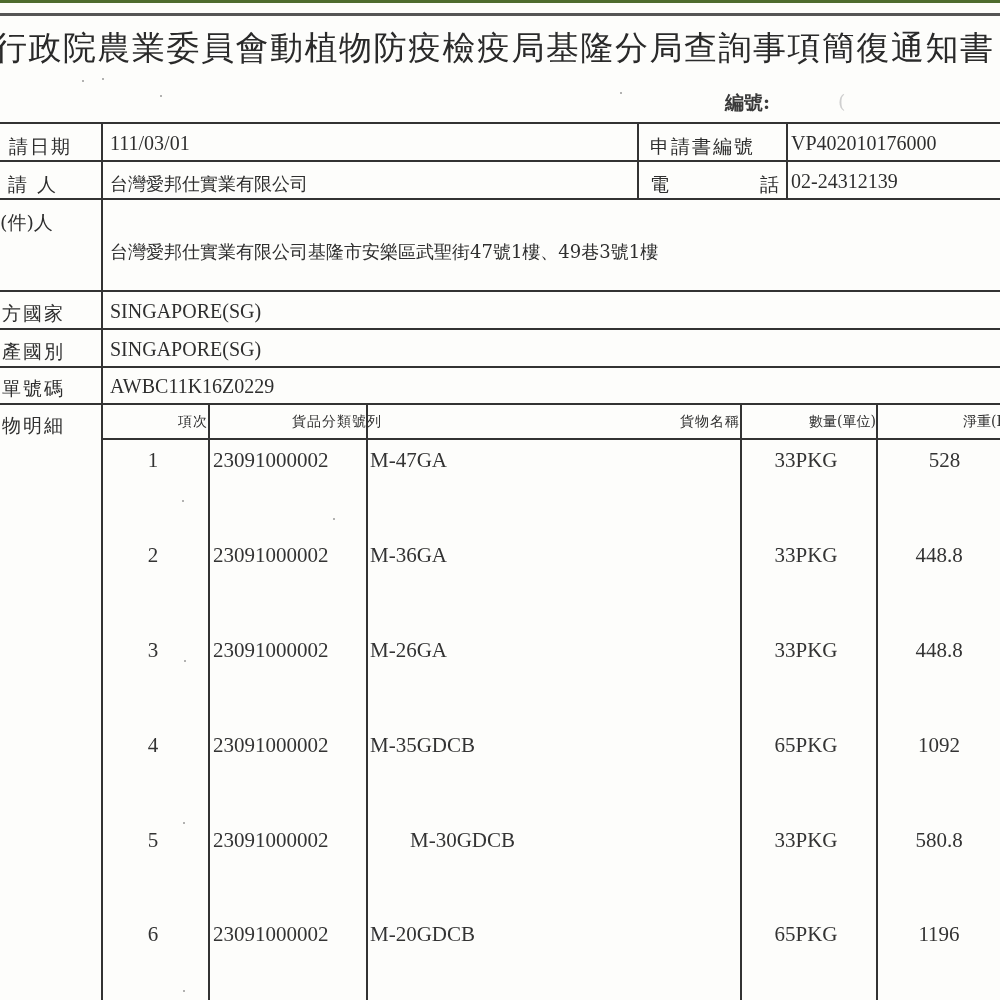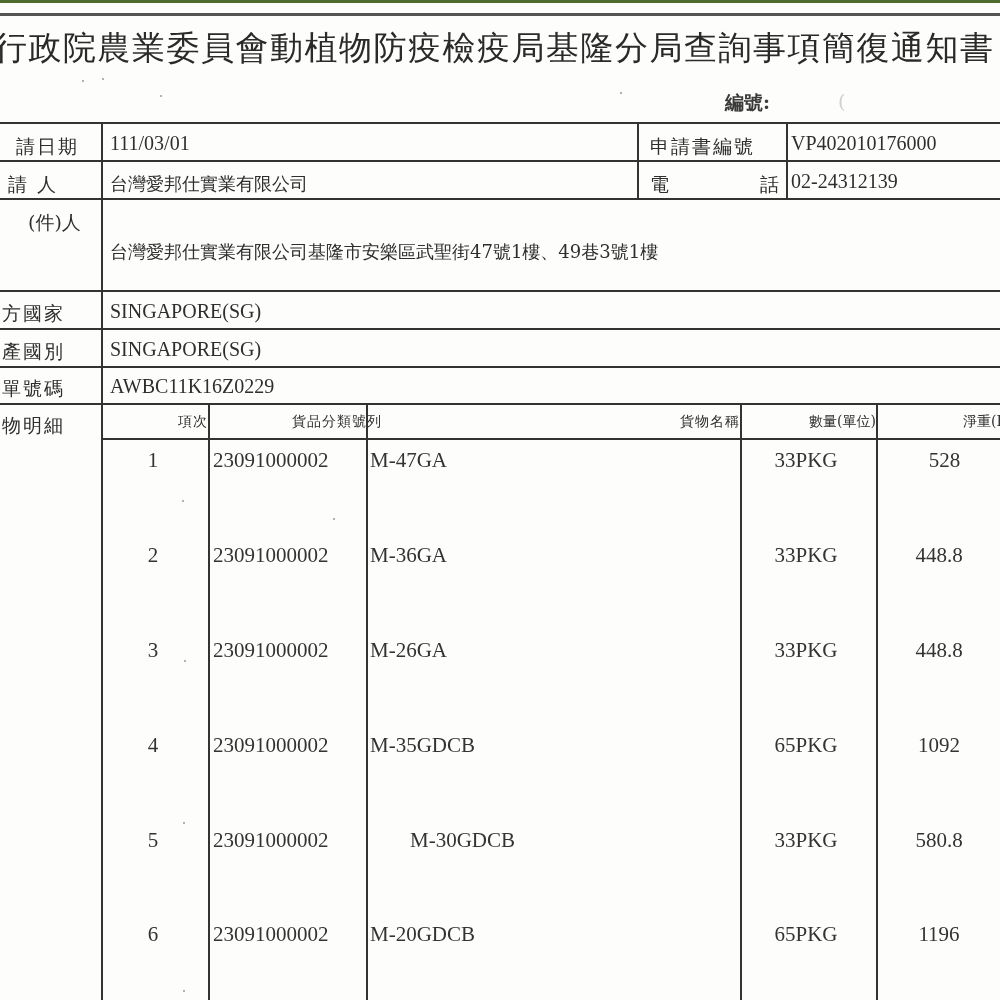--- a/index.html
+++ b/index.html
@@ -50,34 +50,34 @@
   <div class="vl" style="left:101px;top:122px;height:878px;"></div>
   <div class="vl" style="left:637px;top:122px;height:76px;"></div>
   <div class="vl" style="left:786px;top:122px;height:76px;"></div>
 
   <div class="vl" style="left:208px;top:403px;height:597px;"></div>
   <div class="vl" style="left:366px;top:403px;height:597px;"></div>
   <div class="vl" style="left:740px;top:403px;height:597px;"></div>
   <div class="vl" style="left:876px;top:403px;height:597px;"></div>
 </div>
 
-<div class="lbl" style="left:16px;top:134px;text-align:right;">請日期</div>
+<div class="lbl" style="left:9px;top:134px;text-align:right;">請日期</div>
 <div class="val" style="left:110px;top:132px;">111/03/01</div>
 
 <div class="lbl" style="left:650px;top:134px;">申請書編號</div>
 <div class="val" style="left:791px;top:132px;">VP402010176000</div>
 
 <div class="lbl" style="left:8px;top:172px;">請 人</div>
 <div class="val cjk" style="left:110px;top:172px;">台灣愛邦仕實業有限公司</div>
 
 <div class="lbl" style="left:650px;top:172px;">電</div>
 <div class="lbl" style="left:760px;top:172px;">話</div>
 <div class="val" style="left:791px;top:170px;">02-24312139</div>
 
-<div class="lbl" style="left:0;top:210px;letter-spacing:0;margin-left:28px;">(件)人</div>
+<div class="lbl" style="left:0;top:210px;letter-spacing:0;">(件)人</div>
 <div class="val cjk" style="left:110px;top:240px;">台灣愛邦仕實業有限公司基隆市安樂區武聖街47號1樓、49巷3號1樓</div>
 
 <div class="lbl" style="left:2px;top:301px;">方國家</div>
 <div class="val" style="left:110px;top:300px;">SINGAPORE(SG)</div>
 
 <div class="lbl" style="left:2px;top:339px;">產國別</div>
 <div class="val" style="left:110px;top:338px;">SINGAPORE(SG)</div>
 
 <div class="lbl" style="left:2px;top:376px;">單號碼</div>
 <div class="val" style="left:110px;top:375px;">AWBC11K16Z0229</div>

